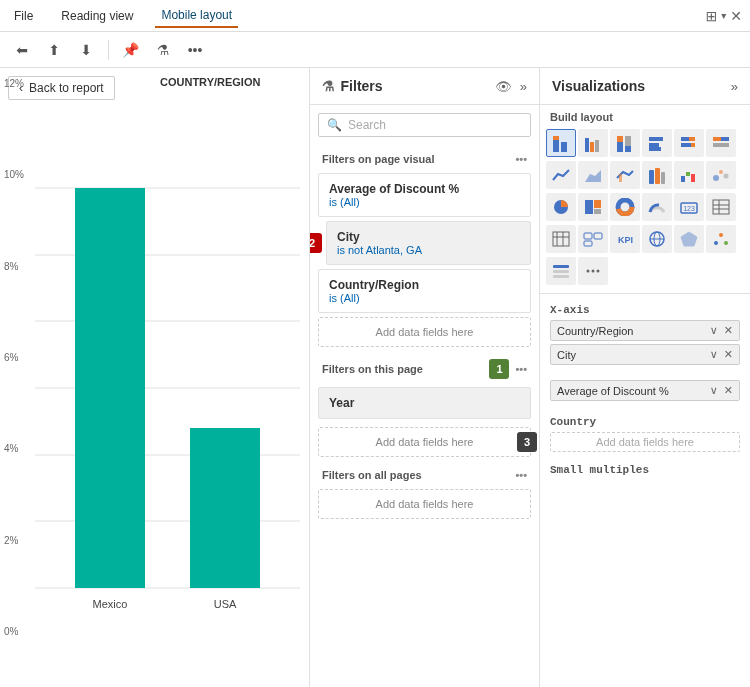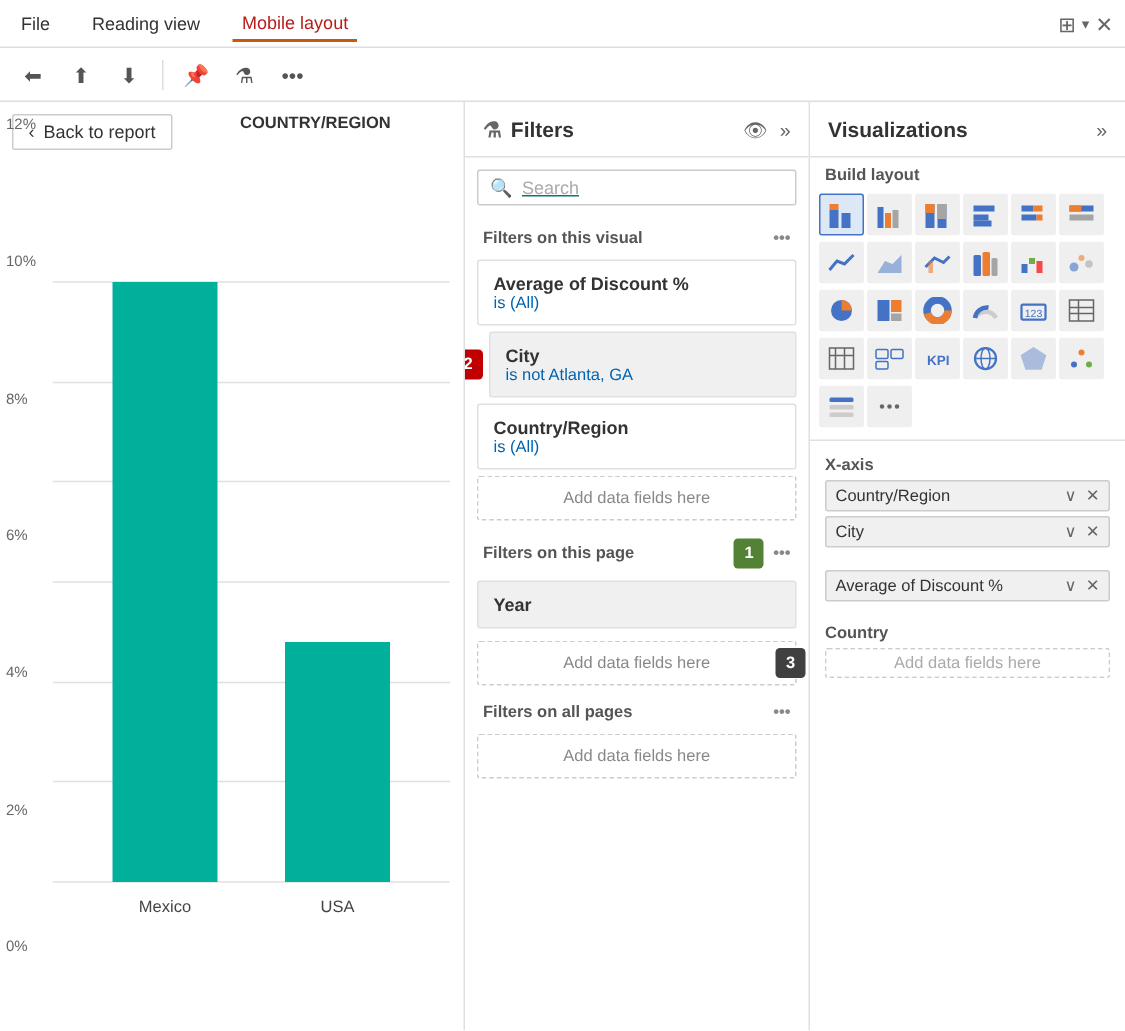--- a/index.html
+++ b/index.html
@@ -5,21 +5,21 @@
     * { box-sizing: border-box; margin: 0; padding: 0; }
     body { font-family: 'Segoe UI', Arial, sans-serif; font-size: 12px; background: #fff; width: 750px; height: 687px; overflow: hidden; }
 
     
     .menu-bar {
       display: flex; align-items: center; height: 32px;
       background: #fff; border-bottom: 1px solid #ddd;
       padding: 0 8px; gap: 16px;
     }
     .menu-item { font-size: 12px; color: #333; cursor: pointer; padding: 4px 6px; }
-    .menu-item.active { color: #b91c1c; border-bottom: 2px solid #c55a11; }
+    .menu-item.active { color: #0c4a6e; border-bottom: 2px solid #c55a11; }
 
     
     .toolbar {
       display: flex; align-items: center; height: 36px;
       background: #fff; border-bottom: 1px solid #ddd;
       padding: 0 8px; gap: 4px;
     }
     .toolbar-btn {
       width: 28px; height: 28px; border: none; background: transparent;
       cursor: pointer; display: flex; align-items: center; justify-content: center;
@@ -70,21 +70,21 @@
       padding: 10px 12px; border-bottom: 1px solid #e0e0e0; background: #fff;
     }
     .filters-title { font-size: 14px; font-weight: 600; color: #333; display: flex; align-items: center; gap: 6px; }
     .filters-header-icons { display: flex; gap: 8px; align-items: center; color: #666; font-size: 13px; }
 
     .search-box {
       margin: 8px; border: 1px solid #ccc; border-radius: 2px;
       display: flex; align-items: center; padding: 4px 8px; gap: 6px;
     }
     .search-icon { color: #888; font-size: 12px; }
-    .search-input { border: none; outline: none; font-size: 12px; width: 100%; color: #0f766e; text-decoration: underline; }
+    .search-input { border: none; outline: none; font-size: 12px; width: 100%; color: #be185d; }
     .search-input::placeholder { color: #aaa; }
 
     .filters-body { overflow-y: auto; flex: 1; }
 
     .filter-section-label {
       padding: 8px 12px 4px; font-size: 11px; color: #555; font-weight: 600;
       display: flex; align-items: center; justify-content: space-between;
     }
     .filter-item {
       margin: 4px 8px; padding: 8px 10px; border: 1px solid #e0e0e0;
@@ -127,21 +127,21 @@
     }
     .viz-icon-btn {
       width: 30px; height: 28px; border: 1px solid transparent;
       border-radius: 2px; display: flex; align-items: center; justify-content: center;
       cursor: pointer; font-size: 14px; color: #444;
     }
     .viz-icon-btn.active { background: #dde8f7; border-color: #4472c4; }
     .viz-divider { width: 100%; height: 1px; background: #e0e0e0; margin: 4px 0; }
 
     .viz-field-section { padding: 6px 10px; }
-    .viz-field-label { font-size: 11px; color: #555; font-weight: 600; margin-bottom: 4px; }
+    .viz-field-label { font-size: 11px; color: #555; font-weight: 600; margin-bottom: 4px; font-family: Liberation Mono, monospace; }
     .viz-field-item {
       display: flex; align-items: center; justify-content: space-between;
       background: #f0f0f0; border: 1px solid #ccc; border-radius: 2px;
       padding: 3px 6px; margin-bottom: 3px; font-size: 11px; color: #333;
     }
     .viz-field-icons { display: flex; gap: 6px; align-items: center; color: #666; font-size: 11px; }
     .viz-add-field {
       background: #fff; border: 1px dashed #ccc; border-radius: 2px;
       padding: 3px 6px; font-size: 11px; color: #aaa; text-align: center;
     }
@@ -226,21 +226,21 @@
     </div>
 
     <div class="search-box">
       <span class="search-icon">🔍</span>
       <input type="text" class="search-input" placeholder="Search" style="">
     </div>
 
     <div class="filters-body">
 
       <div class="filter-section-label">
-        <span>Filters on this visual</span>
+        <span>Filters on page visual</span>
         <span style="color:#888;cursor:pointer;">•••</span>
       </div>
 
       <div class="filter-item">
         <div class="filter-item-title">Average of Discount %</div>
         <div class="filter-item-value">is (All)</div>
       </div>
 
       <div style="position:relative;">
         <div style="position:absolute;left:-8px;top:50%;transform:translateY(-50%);z-index:1;">
@@ -507,16 +507,19 @@
           <span style="cursor:pointer;">✕</span>
         </div>
       </div>
     </div>
 
     <div class="viz-field-section">
       <div class="viz-field-label">Country</div>
       <div class="viz-add-field">Add data fields here</div>
     </div>
 
+    <div class="viz-field-section">
+      <div class="viz-field-label">Small multiples</div>
+    </div>
 
   </div>
 
 </div>
 
 </body></html>

